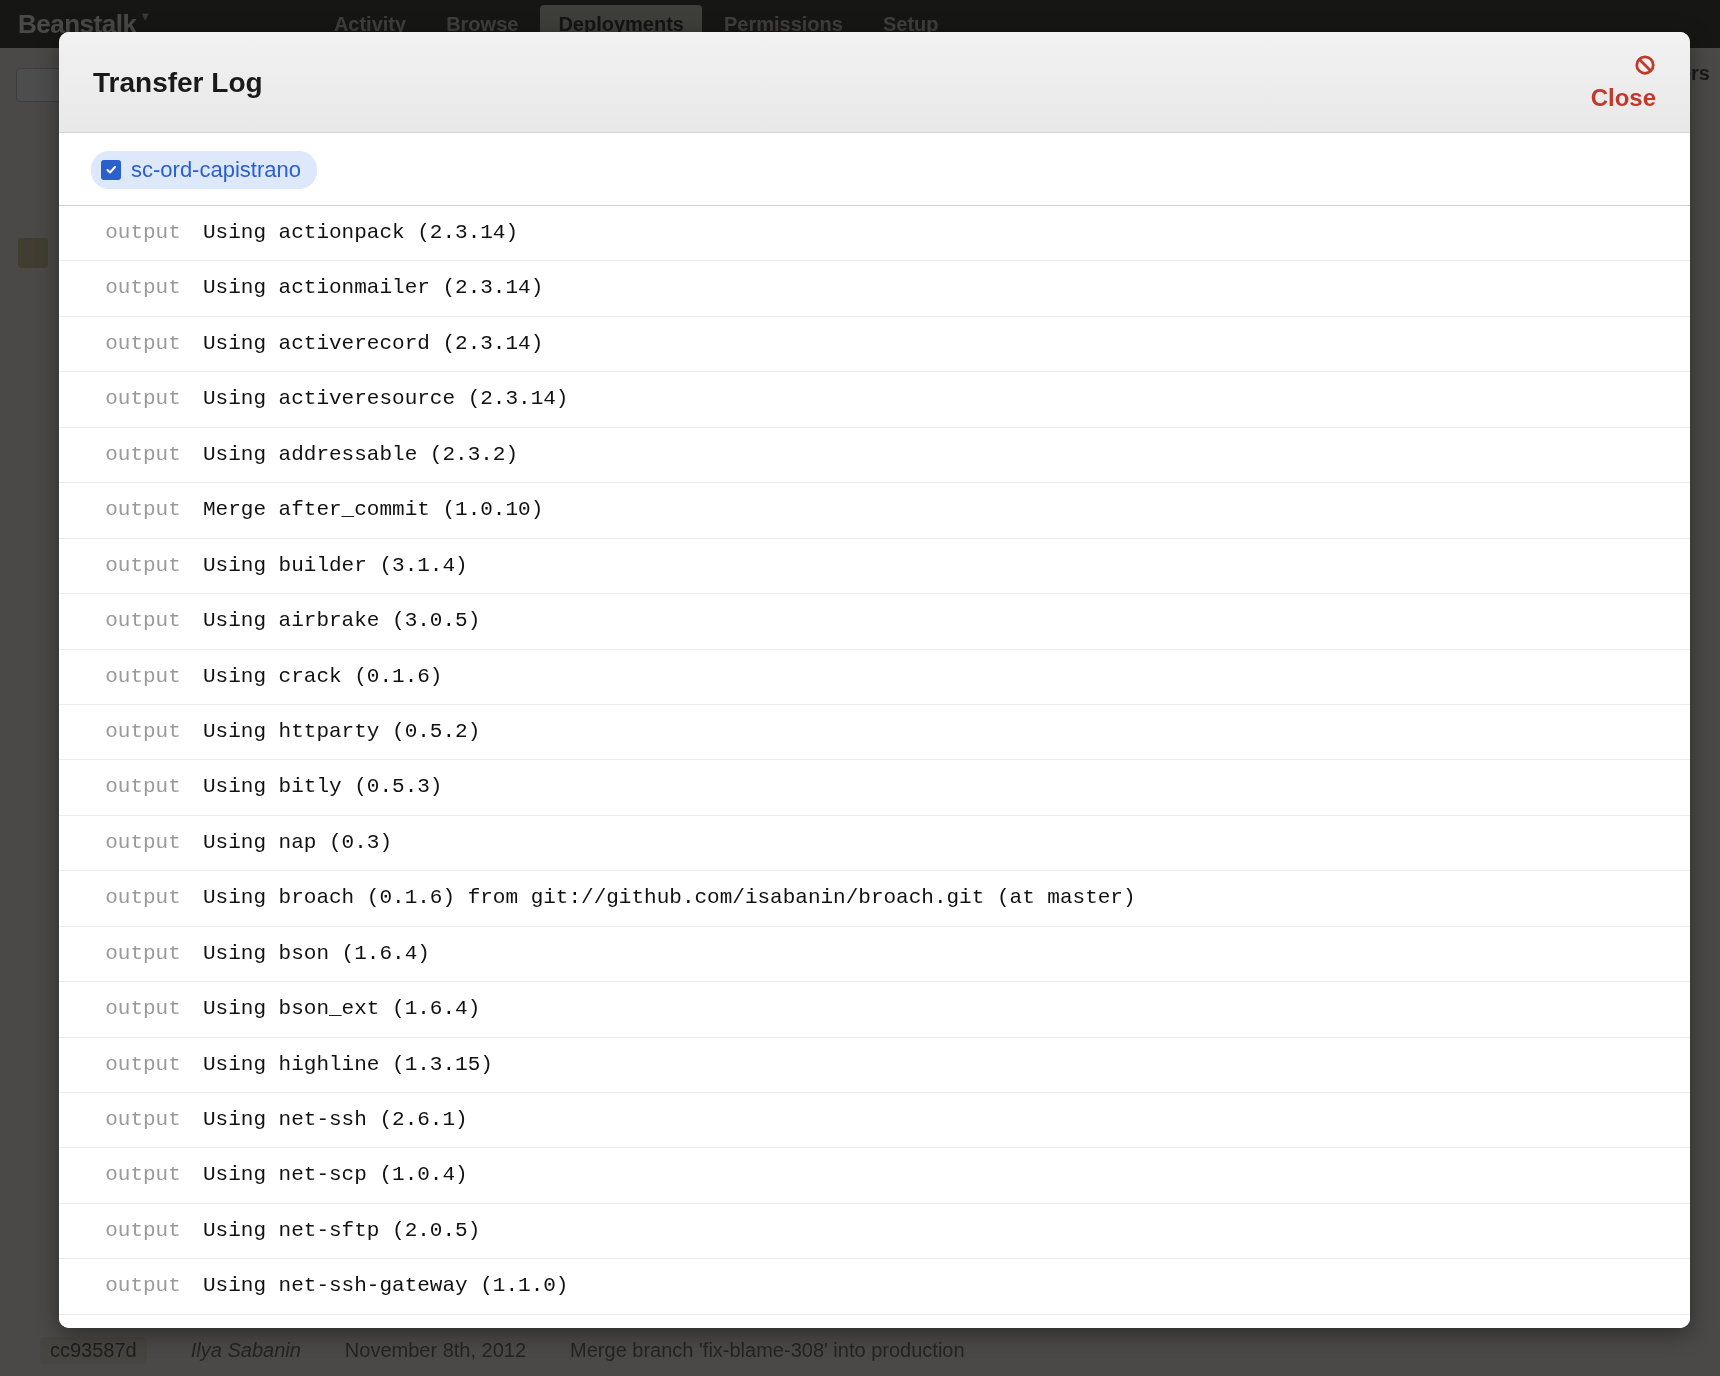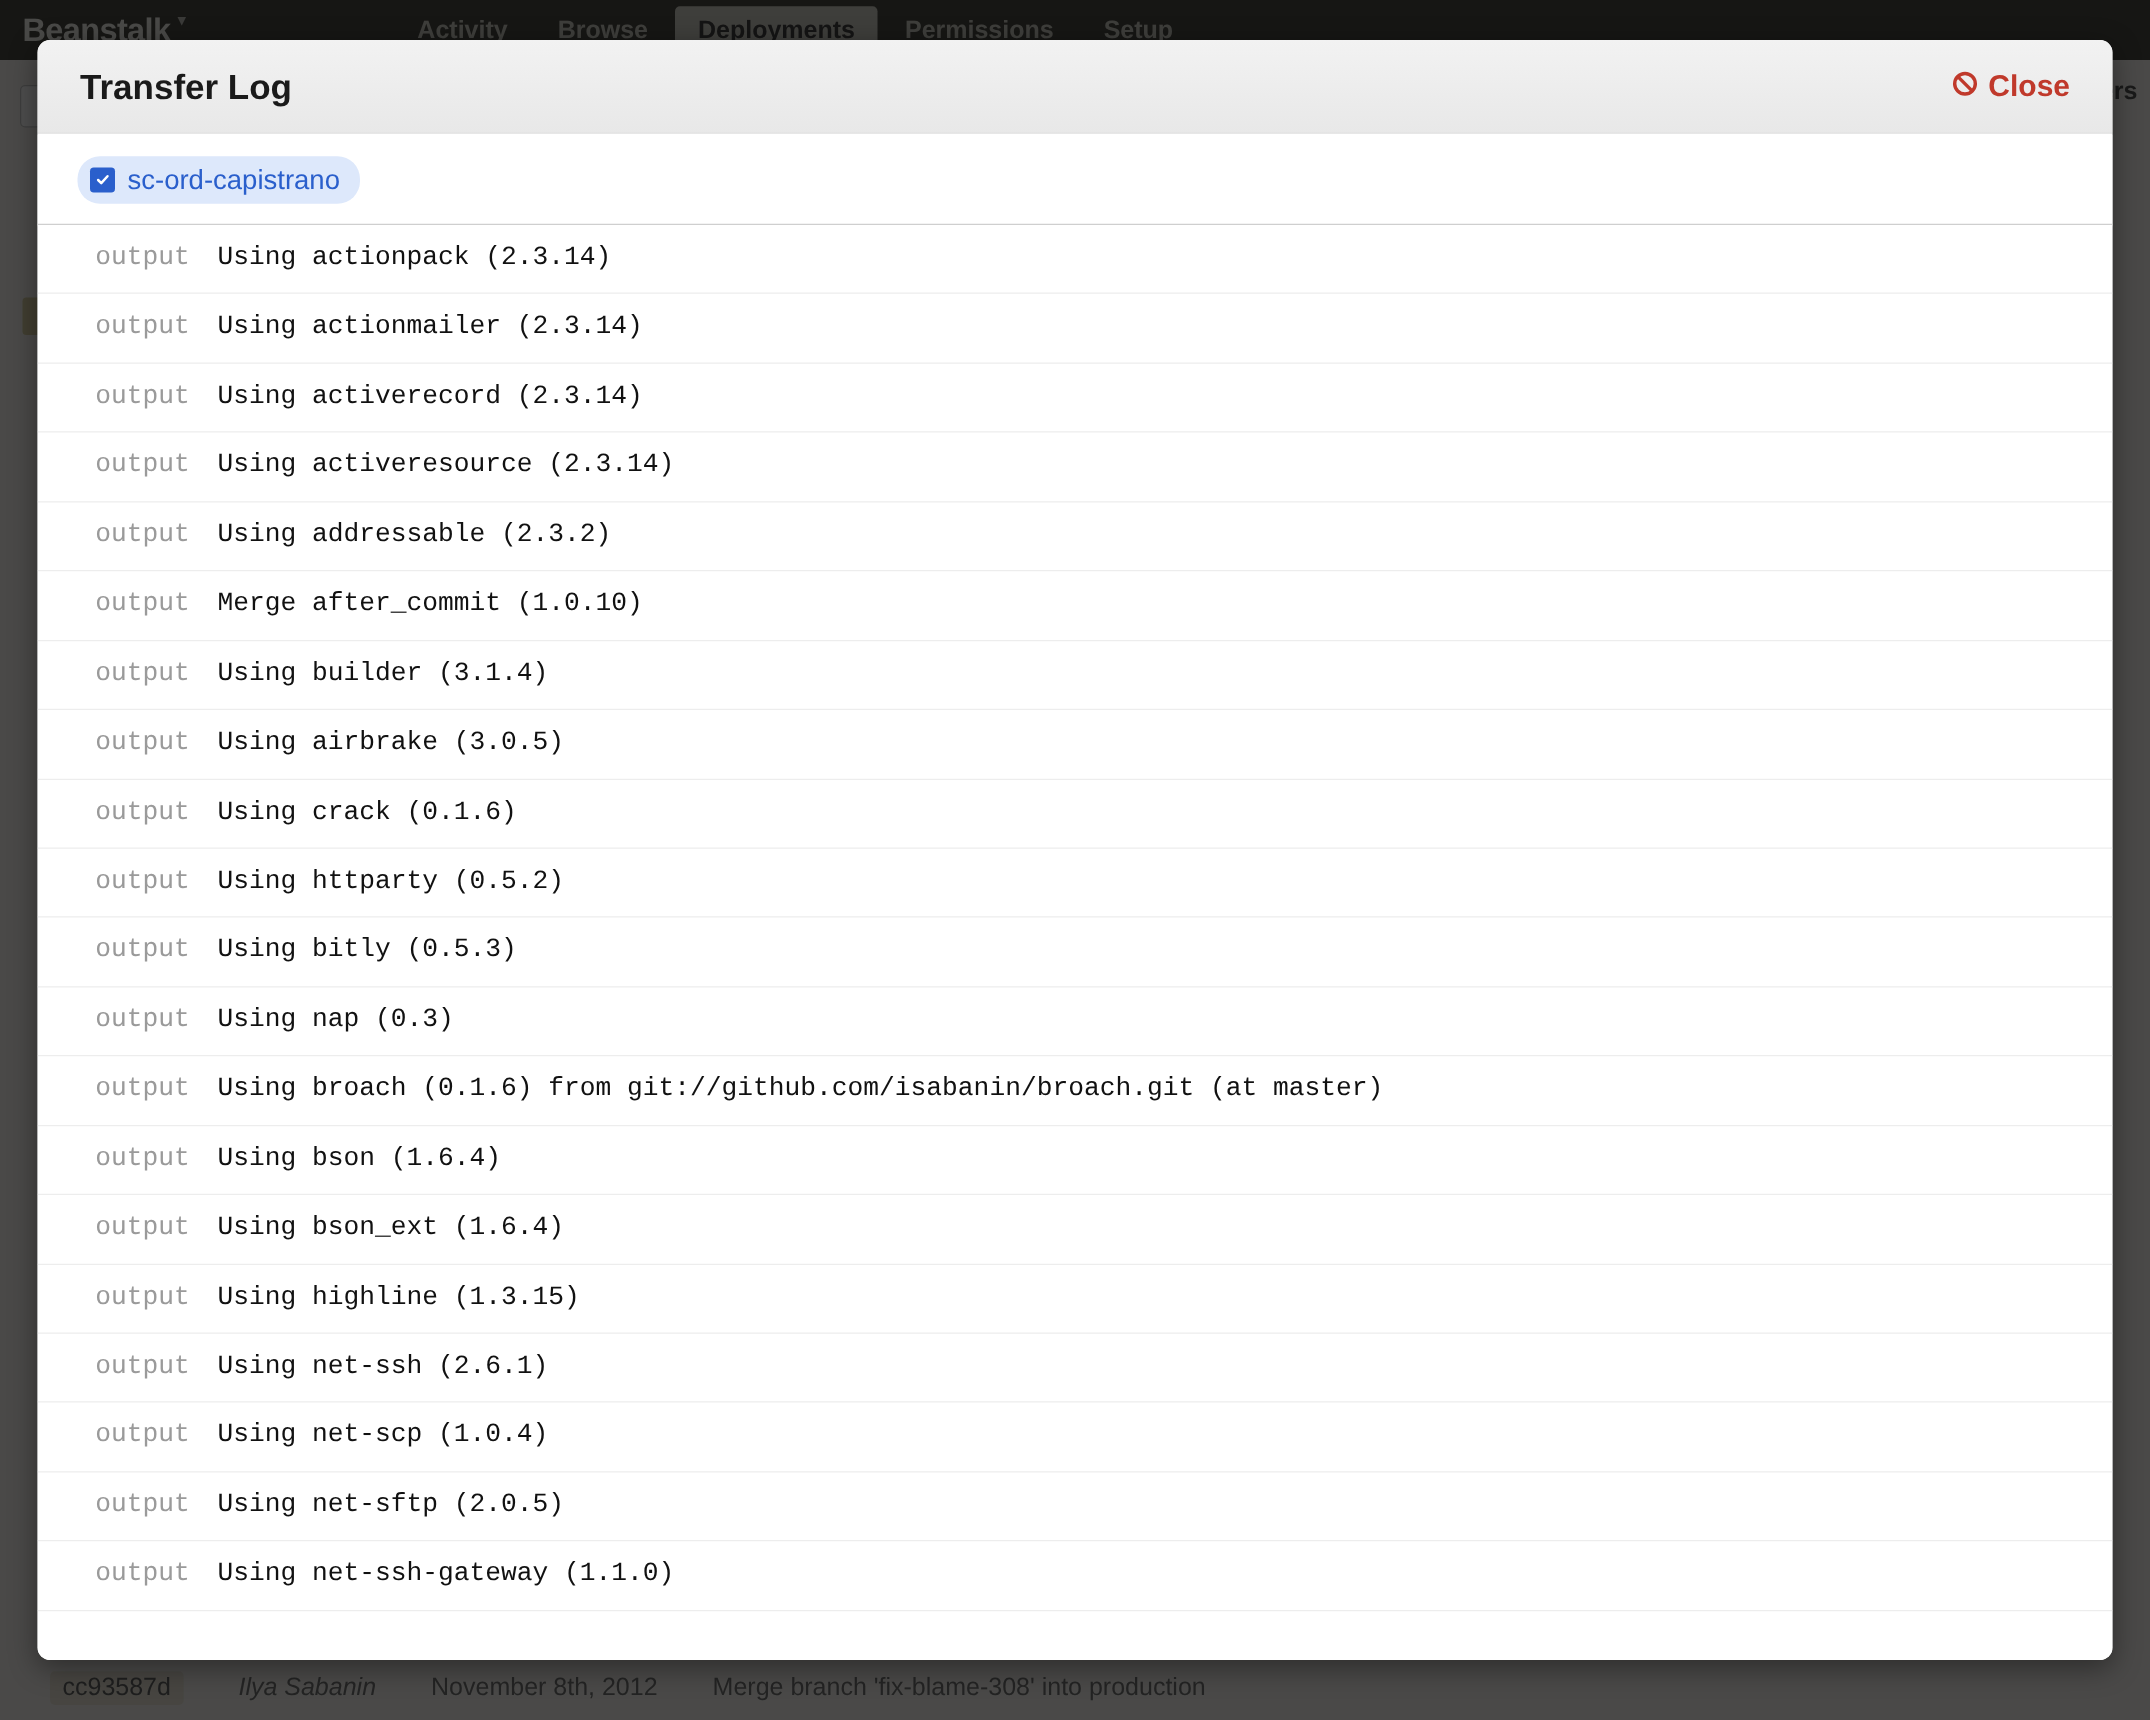--- a/index.html
+++ b/index.html
@@ -85,20 +85,21 @@
 
   
   .overlay {
     position: absolute;
     inset: 0;
     background: rgba(0,0,0,0.45);
     display: flex;
     justify-content: center;
     align-items: flex-start;
     padding-top: 32px;
+    padding-left: 29px;
   }
   .modal {
     width: 1660px;
     max-width: calc(100% - 60px);
     height: 1320px;
     max-height: calc(100% - 48px);
     background: #fff;
     border-radius: 10px;
     box-shadow: 0 6px 22px rgba(0,0,0,0.4);
     display: flex;
@@ -113,26 +114,27 @@
     justify-content: space-between;
     align-items: center;
   }
   .modal-title {
     font-size: 28px;
     font-weight: 800;
     color: #1a1a1a;
   }
   .close-btn {
     display: inline-flex;
-    align-items: flex-start;
+    align-items: flex-end;
     gap: 8px;
     font-size: 24px;
     font-weight: 800;
     color: #c0392b;
     cursor: pointer;
+    flex-direction: column;
   }
   .close-btn svg { display:block; }
 
   .modal-subbar {
     padding: 18px 32px 16px 32px;
     border-bottom: 1px solid #cfcfcf;
     box-shadow: 0 1px 0 #dcdcdc;
     background: #fff;
   }
   .server-tag {

